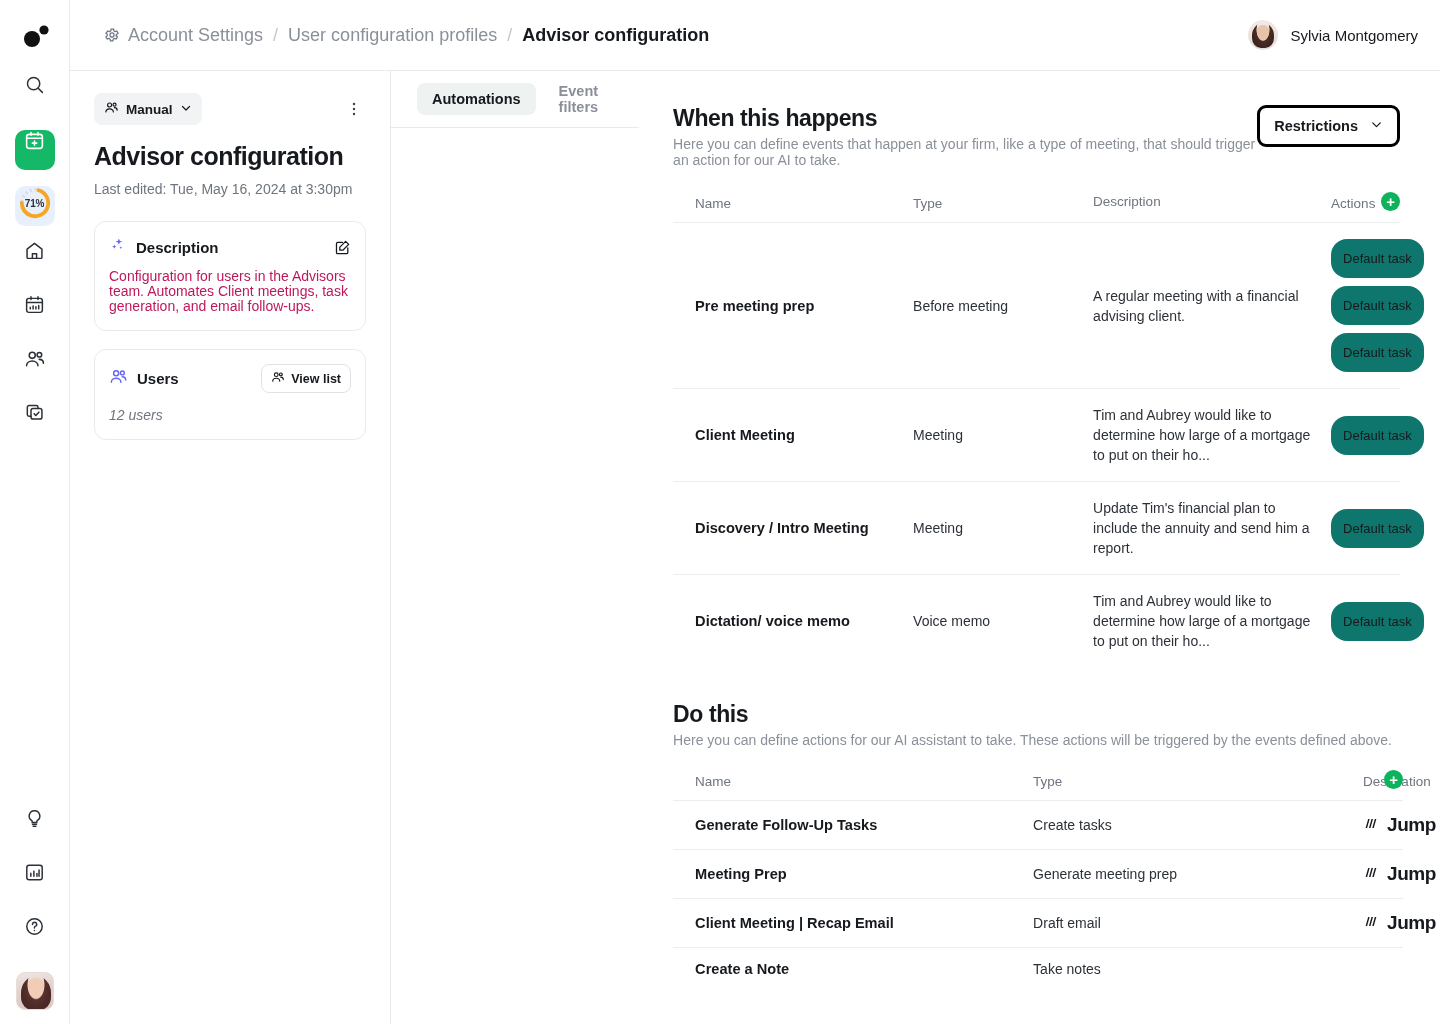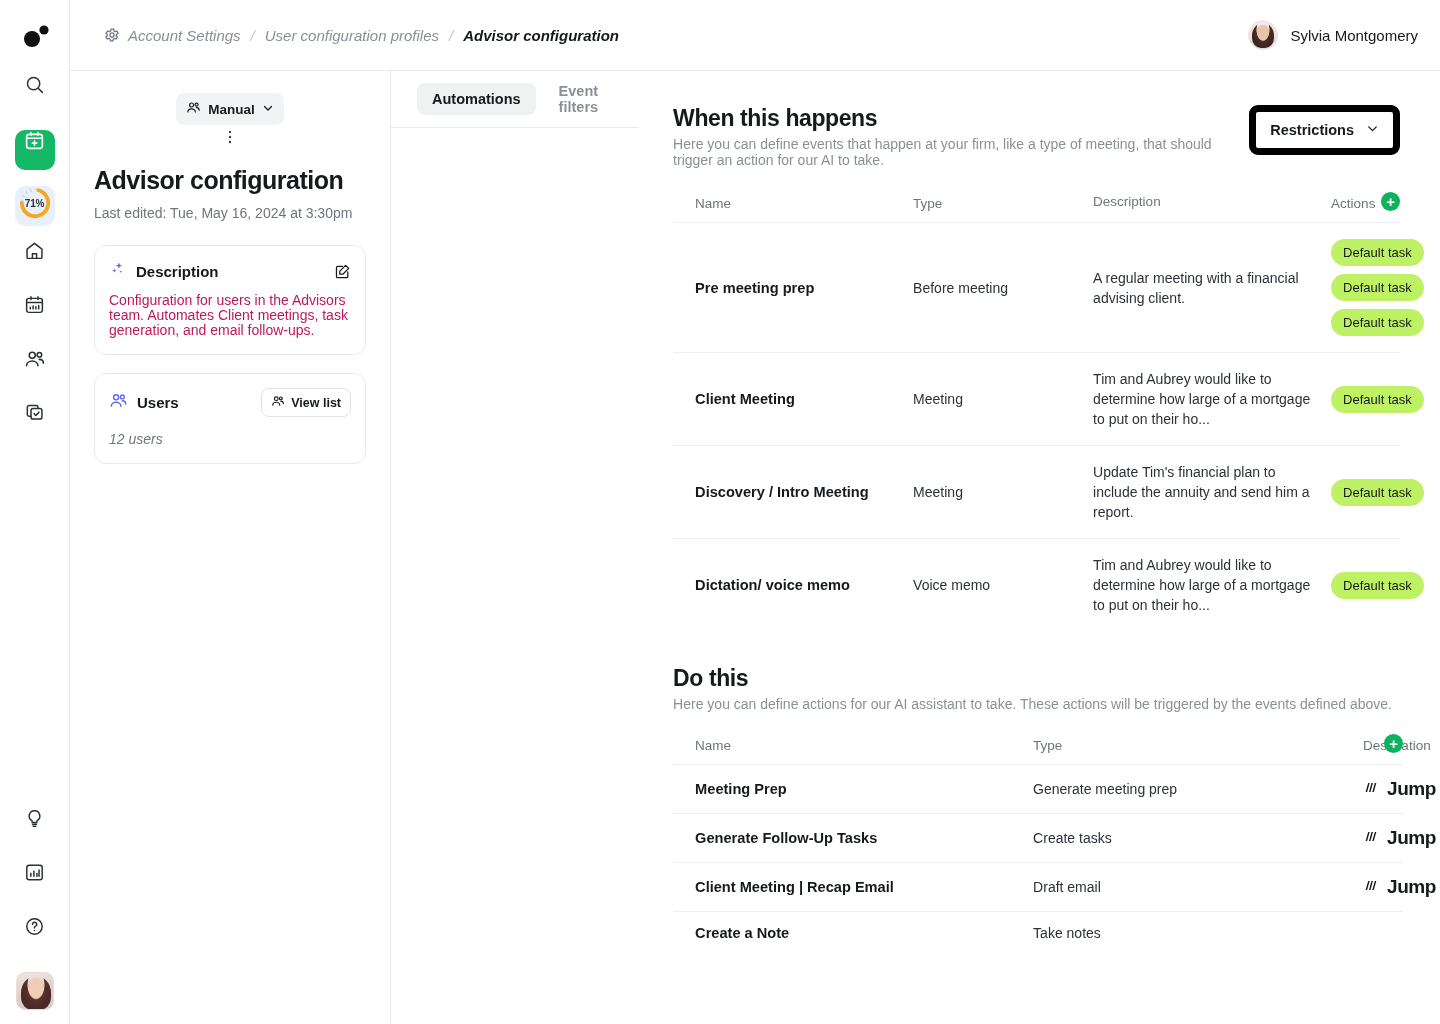--- a/index.html
+++ b/index.html
@@ -51,21 +51,21 @@
     position: absolute; inset: 0; display: flex; align-items: center; justify-content: center;
     font-size: 10px; font-weight: 700; color: #2c3138; letter-spacing: -0.2px;
   }
 
   
   .right { flex: 1 1 auto; display: flex; flex-direction: column; min-width: 0; }
   .topbar {
     height: 71px; flex: 0 0 71px; border-bottom: 1px solid #e8eaed;
     display: flex; align-items: center; padding: 0 22px 0 34px; justify-content: space-between;
   }
-  .crumbs { display: flex; align-items: center; gap: 10px; font-size: 15px; font-style: italic; }
+  .crumbs { display: flex; align-items: center; gap: 10px; font-size: 18px; }
   .crumbs .gear { display: flex; align-items: center; color: #6b7280; margin-right: -2px; }
   .crumb { color: #8a9099; cursor: pointer; }
   .crumb.active { color: #16191d; font-weight: 600; cursor: default; }
   .crumb-sep { color: #c3c7cd; }
   .userbox { display: flex; align-items: center; gap: 12px; cursor: pointer; }
   .user-name { font-size: 15px; color: #16191d; }
   .user-pic {
     width: 30px; height: 30px; border-radius: 50%; overflow: hidden; position: relative;
     background: linear-gradient(170deg,#f2ece8 0%, #e7dbd6 100%);
   }
@@ -79,21 +79,21 @@
   }
 
   
   .body { flex: 1 1 auto; display: flex; min-height: 0; }
 
   
   .panel {
     width: 321px; flex: 0 0 321px; border-right: 1px solid #e8eaed;
     padding: 22px 24px 0 24px; background: #fff;
   }
-  .panel-head { display: flex; align-items: center; justify-content: space-between; flex-direction: column; }
+  .panel-head { display: flex; align-items: center; justify-content: space-between; }
   .chip-manual {
     display: inline-flex; align-items: center; gap: 7px;
     background: #f1f3f4; border-radius: 8px; padding: 7px 10px;
     font-size: 13.5px; font-weight: 600; color: #16191d; cursor: pointer;
   }
   .kebab { width: 24px; height: 24px; display: flex; align-items: center; justify-content: center; cursor: pointer; color:#3b4048; }
   .panel-title { font-size: 25px; font-weight: 700; letter-spacing: -0.5px; margin-top: 17px; color: #16191d; }
   .panel-sub { margin-top: 8px; font-size: 14px; line-height: 20px; color: #6e757e; }
   .card {
     margin-top: 22px; border: 1px solid #e8eaed; border-radius: 12px; padding: 14px 14px 16px 14px;
@@ -115,21 +115,21 @@
   .main { flex: 1 1 auto; display: flex; flex-direction: row; min-width: 0; }
   .tabs { height: 57px; flex: 0 0 57px; border-bottom: 1px solid #e8eaed; display: flex; align-items: center; padding: 0 26px; gap: 8px; }
   .tab { font-size: 14.5px; font-weight: 600; padding: 8px 15px; border-radius: 8px; color: #8a9099; cursor: pointer; }
   .tab.active { background: #eef2f0; color: #16191d; }
   .content { flex: 1 1 auto; overflow: hidden; padding: 34px 40px 0 34px; }
   .sec-head { display: flex; align-items: flex-start; justify-content: space-between; }
   .sec-title { font-size: 23px; font-weight: 700; letter-spacing: -0.4px; color: #16191d; }
   .sec-desc { margin-top: 4px; font-size: 14px; color: #8a9099; }
   .dropdown {
     display: inline-flex; align-items: center; gap: 12px;
-    border: 7px solid #000000; border-radius: 9px; padding: 10px 14px;
+    border: 3px solid #000000; border-radius: 9px; padding: 10px 14px;
     font-size: 14.5px; font-weight: 600; color: #16191d; background: #fff; cursor: pointer;
   }
   .plus-btn {
     width: 19px; height: 19px; border-radius: 50%; background: #0cb25c; color: #fff;
     display: inline-flex; align-items: center; justify-content: center;
     font-size: 15px; line-height: 1; cursor: pointer; font-weight: 700;
   }
 
   table { width: 100%; border-collapse: collapse; table-layout: fixed; }
   thead th {
@@ -141,21 +141,21 @@
   .tbl-events thead th:nth-child(2) { width: 180px; }
   .tbl-events thead th:nth-child(3) { width: 238px; padding-bottom: 13px; }
   .tbl-events thead th:nth-child(4) { width: auto; padding-bottom: 11px; }
   .tbl-events thead th:nth-child(5) { width: 40px; text-align: right; padding-bottom: 11px; }
   .tbl-events tbody td { border-top: 1px solid #ecedef; padding: 16px 0; vertical-align: middle; }
   .tbl-events tbody td.name { padding-left: 22px; font-size: 14.6px; font-weight: 700; color: #16191d; }
   .tbl-events tbody td.type { font-size: 14px; color: #2c3138; }
   .tbl-events tbody td.desc { font-size: 14px; line-height: 20px; color: #2c3138; padding-right: 18px; }
   .chips { display: flex; flex-wrap: wrap; gap: 8px; max-width: 230px; }
   .chip-task {
-    background: #bef264; border-radius: 16px; padding: 6px 12px;
+    background: #0f766e; border-radius: 16px; padding: 12px 12px;
     font-size: 13px; color: #16191d; cursor: pointer; white-space: nowrap;
   }
 
   .sec-do { margin-top: 34px; }
   .tbl-actions { margin-top: 22px; }
   .tbl-actions thead th:nth-child(1) { width: 360px; padding-left: 22px; }
   .tbl-actions thead th:nth-child(2) { width: 330px; }
   .tbl-actions thead th:nth-child(3) { width: auto; }
   .tbl-actions thead th:nth-child(4) { width: 40px; text-align: right; }
   .tbl-actions tbody td { border-top: 1px solid #ecedef; padding: 13px 0; vertical-align: middle; }
@@ -485,40 +485,40 @@
                 <th>Name</th>
                 <th>Type</th>
                 <th>Destination</th>
                 <th>
                   <span class="plus-btn">+</span>
                 </th>
               </tr>
             </thead>
             <tbody>
               <tr>
-                <td class="name">Meeting Prep</td>
-                <td class="type">Generate meeting prep</td>
+                <td class="name">Generate Follow-Up Tasks</td>
+                <td class="type">Create tasks</td>
                 <td colspan="2">
                   <span class="jump">
                     <span>
                       <svg width="17" height="17" viewBox="0 0 24 24">
                           <g fill="#16191d">
                             <path d="M7.3 5.5h2.1l-3.6 13H3.7z"></path>
                             <path d="M12 5.5h2.1l-3.6 13H8.4z"></path>
                             <path d="M16.7 5.5h2.1l-3.6 13h-2.1z"></path>
                           </g>
                         </svg>
                     </span>
                     <span class="jump-word">Jump</span>
                   </span>
                 </td>
               </tr>
               <tr>
-                <td class="name">Generate Follow-Up Tasks</td>
-                <td class="type">Create tasks</td>
+                <td class="name">Meeting Prep</td>
+                <td class="type">Generate meeting prep</td>
                 <td colspan="2">
                   <span class="jump">
                     <span>
                       <svg width="17" height="17" viewBox="0 0 24 24">
                           <g fill="#16191d">
                             <path d="M7.3 5.5h2.1l-3.6 13H3.7z"></path>
                             <path d="M12 5.5h2.1l-3.6 13H8.4z"></path>
                             <path d="M16.7 5.5h2.1l-3.6 13h-2.1z"></path>
                           </g>
                         </svg>

